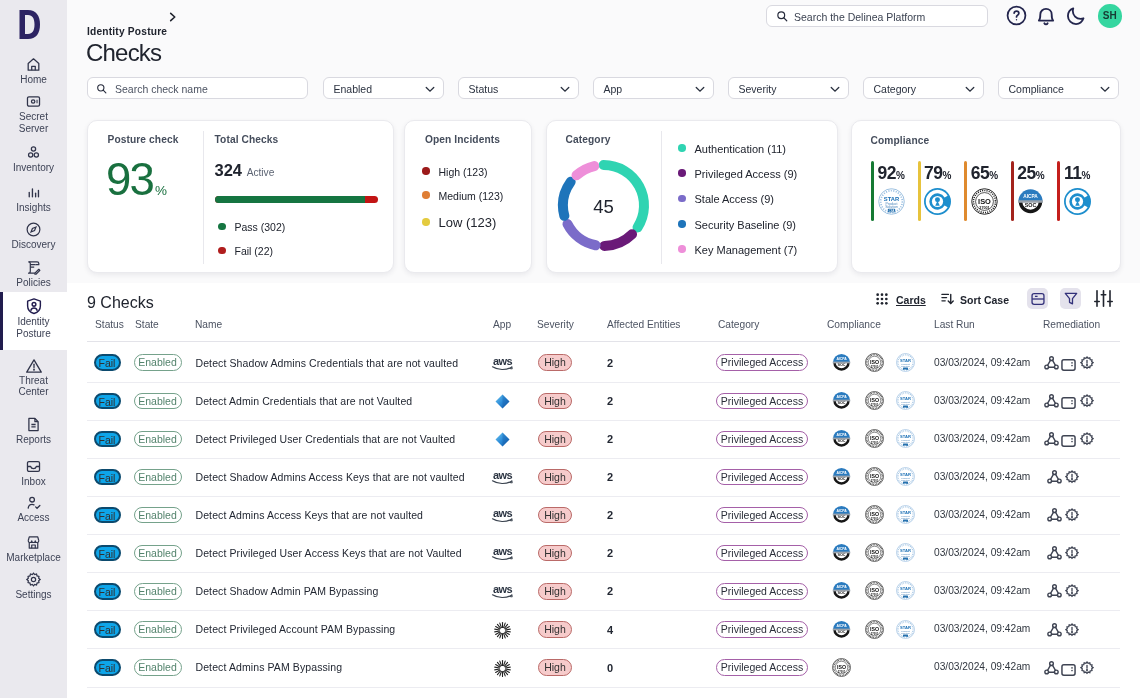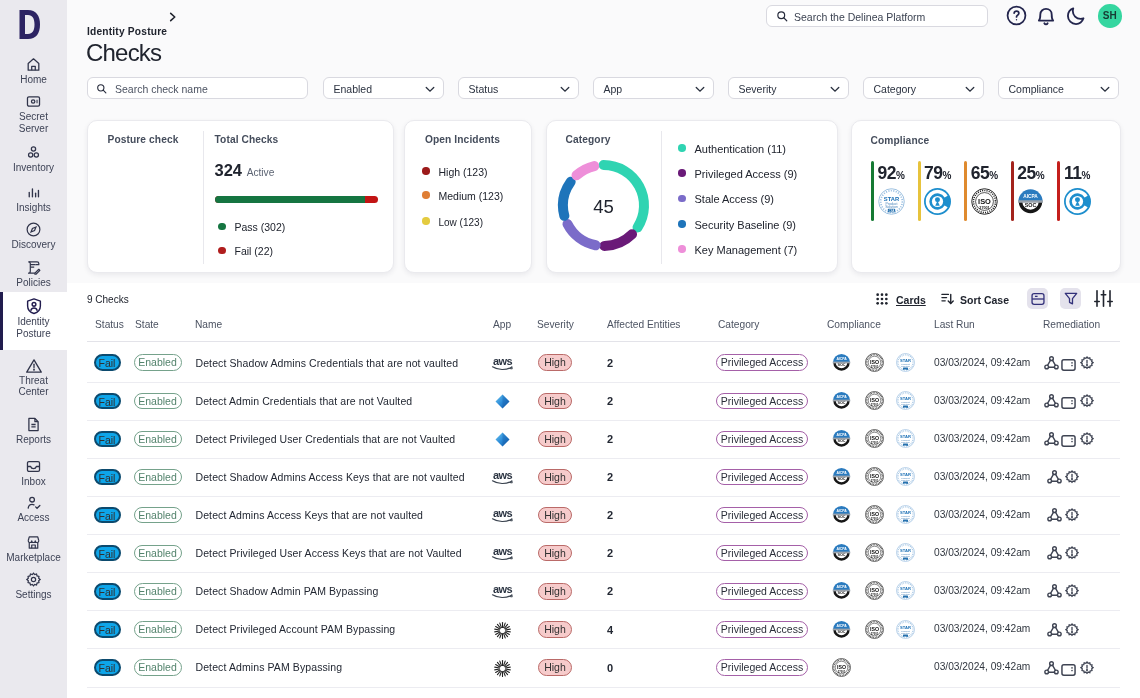--- a/index.html
+++ b/index.html
@@ -19,21 +19,21 @@
 .fsel { width:121px; padding-left:10px; line-height:23px; }
 .fsel svg { position:absolute; right:8px; top:7.5px; }
 .card { position:absolute; top:120px; height:153px; background:#fff; border:1px solid #eaeaee; border-radius:10px; box-shadow:0 2px 5px rgba(40,40,60,0.08); }
 .cardtitle { font-size:10.2px; font-weight:bold; color:#454d5c; letter-spacing:0.1px; }
 .dot { display:inline-block; width:7.5px; height:7.5px; border-radius:50%; margin-right:9px; vertical-align:1px; }
 .legtext { font-size:11px; color:#20242e; }
 .cbar { position:absolute; top:40px; width:3px; height:60px; border-radius:2px; }
 .cpct { position:absolute; top:43px; font-size:17.5px; line-height:18px; font-weight:bold; color:#20242e; letter-spacing:-0.5px; }
 .cpct span { font-size:10px; letter-spacing:0; }
 .cbadge { position:absolute; top:67px; }
-#nchecks { position:absolute; left:87px; top:293.5px; font-size:10px; color:#20242e; }
+#nchecks { position:absolute; left:87px; top:293.5px; font-size:16px; color:#20242e; }
 .ctrltext { font-size:10.5px; font-weight:bold; color:#20242e; }
 .ctrlbtn { position:absolute; top:288px; width:21px; height:21px; border-radius:5px; }
 .ctrl-lit { background:#e4e2ec; }
 #tablearea { position:absolute; left:67px; top:283px; width:1073px; height:415px; background:#fff; z-index:-1; }
 .th { position:absolute; top:319px; font-size:10.2px; color:#4c5362; }
 #theadline { position:absolute; left:87px; top:340.5px; width:1033px; border-top:1px solid #e3e3e9; }
 .row-line { position:absolute; left:87px; width:1033px; border-top:1px solid #ececf1; }
 .pill { position:absolute; height:16.5px; border-radius:8.5px; font-size:10.5px; line-height:15px; text-align:center; }
 .pill-fail { width:27px; background:#0ea5e9; border:2px solid #0c4a6e; color:#303030; }
 .pill-enabled { width:48px; background:#fff; border:1px solid #75a28b; color:#53836c; }
@@ -157,34 +157,35 @@
       <path d="M1.5 1.5 L6 6 L10.5 1.5"></path>
     </svg></div>
 <div class="filter fsel" style="left:862.5px">Category<svg width="10" height="7" viewBox="0 0 12 8" fill="none" stroke="#2b3240" stroke-width="1.6" stroke-linecap="round">
       <path d="M1.5 1.5 L6 6 L10.5 1.5"></path>
     </svg></div>
 <div class="filter fsel" style="left:997.5px">Compliance<svg width="10" height="7" viewBox="0 0 12 8" fill="none" stroke="#2b3240" stroke-width="1.6" stroke-linecap="round">
       <path d="M1.5 1.5 L6 6 L10.5 1.5"></path>
     </svg></div>
 <div class="card" style="left:87px; width:307px;">
 <div class="abs cardtitle" style="left:19.5px; top:12.5px;">Posture check</div>
+<div class="abs" style="left:18px; top:35.8px; font-size:45.5px; letter-spacing:-1.8px; line-height:45.5px; color:#19703f;">93<span style="font-size:13.5px; letter-spacing:0; margin-left:2px;">%</span></div>
 <div class="abs" style="left:115px; top:10px; width:1px; height:133px; background:#e8e8ed;"></div>
 <div class="abs cardtitle" style="left:126.5px; top:12.5px;">Total Checks</div>
 <div class="abs" style="left:126.5px; top:40.5px; font-size:16.5px; line-height:17px; font-weight:bold; color:#20242e;">324 <span style="font-size:10.2px; font-weight:normal; color:#5b6372;">Active</span></div>
 <div class="abs" style="left:126.5px; top:74.5px; width:163px; height:7px; border-radius:3.5px; background:#c21414; overflow:hidden;">
       <div style="width:150px; height:7px; background:#157541;"></div>
     </div>
 <div class="abs" style="left:130px; top:100px; height:13px; line-height:13px; font-size:10.5px;"><span class="dot" style="background:#157541"></span><span class="legtext" style="font-size:10.5px">Pass (302)</span></div>
 <div class="abs" style="left:130px; top:124.4px; height:13px; line-height:13px; font-size:10.5px;"><span class="dot" style="background:#b01d1d"></span><span class="legtext" style="font-size:10.5px">Fail (22)</span></div>
 </div>
 <div class="card" style="left:404px; width:128px;">
 <div class="abs cardtitle" style="left:20px; top:12.5px;">Open Incidents</div>
 <div class="abs" style="left:17px; top:44.5px; height:13px; line-height:13px; font-size:10.5px;"><span class="dot" style="background:#9c1a1a"></span><span class="legtext" style="font-size:10.5px">High (123)</span></div>
 <div class="abs" style="left:17px; top:68.9px; height:13px; line-height:13px; font-size:10.5px;"><span class="dot" style="background:#df7e35"></span><span class="legtext" style="font-size:10.5px">Medium (123)</span></div>
-<div class="abs" style="left:17px; top:94.9px; height:13px; line-height:13px; font-size:10.5px;"><span class="dot" style="background:#e4cb3f"></span><span class="legtext" style="font-size:10px">Low (123)</span></div>
+<div class="abs" style="left:17px; top:94.9px; height:13px; line-height:13px; font-size:10.5px;"><span class="dot" style="background:#e4cb3f"></span><span class="legtext" style="font-size:13px">Low (123)</span></div>
 </div>
 <div class="card" style="left:546px; width:292px;">
 <div class="abs cardtitle" style="left:18.5px; top:12.5px;">Category</div>
 <svg class="abs" style="left:10px; top:37.5px;" width="93" height="93" viewBox="0 0 93 93">
       <path d="M 46.64 6.00 A 40.5 40.5 0 0 1 80.54 68.44" fill="none" stroke="#2fd4b2" stroke-width="10" stroke-linecap="round"></path>
       <path d="M 75.04 75.24 A 40.5 40.5 0 0 1 47.35 86.99" fill="none" stroke="#6a1a78" stroke-width="10" stroke-linecap="round"></path>
       <path d="M 38.63 86.23 A 40.5 40.5 0 0 1 10.48 65.01" fill="none" stroke="#7b6cc9" stroke-width="10" stroke-linecap="round"></path>
       <path d="M 7.34 56.85 A 40.5 40.5 0 0 1 13.65 22.81" fill="none" stroke="#1e74ba" stroke-width="10" stroke-linecap="round"></path>
       <path d="M 19.51 16.31 A 40.5 40.5 0 0 1 37.25 7.07" fill="none" stroke="#ee8fd9" stroke-width="10" stroke-linecap="round"></path>
       <text x="46.5" y="53.5" text-anchor="middle" font-size="18.5" fill="#20242e" font-family="Liberation Sans, sans-serif">45</text>

